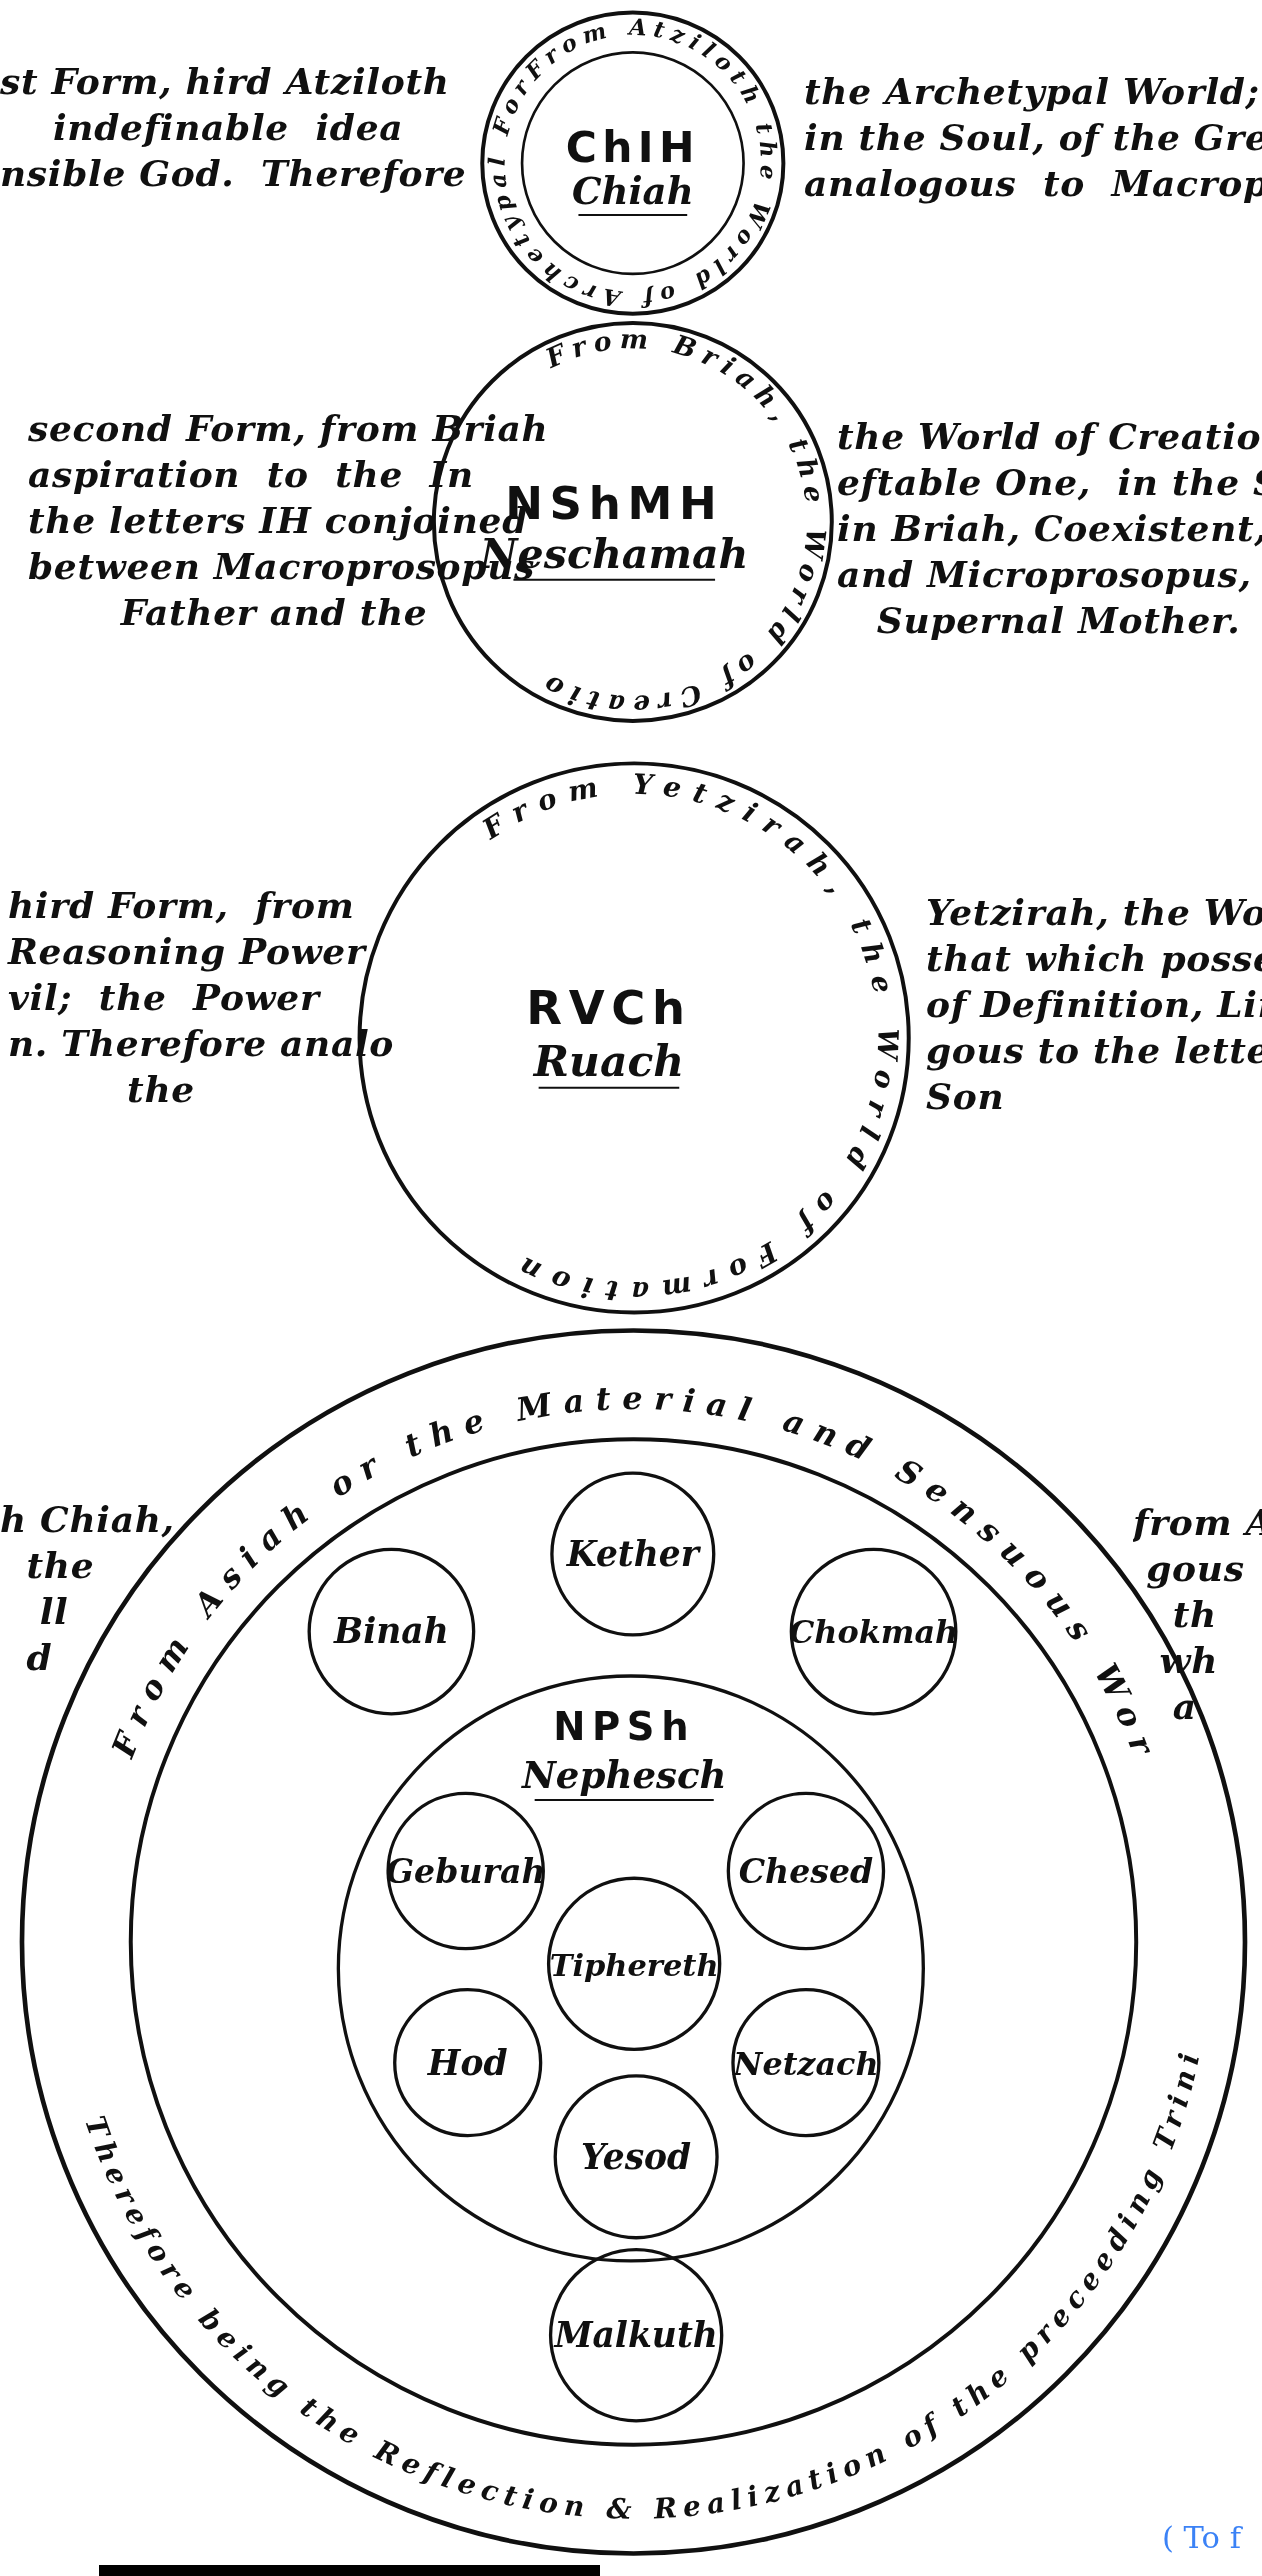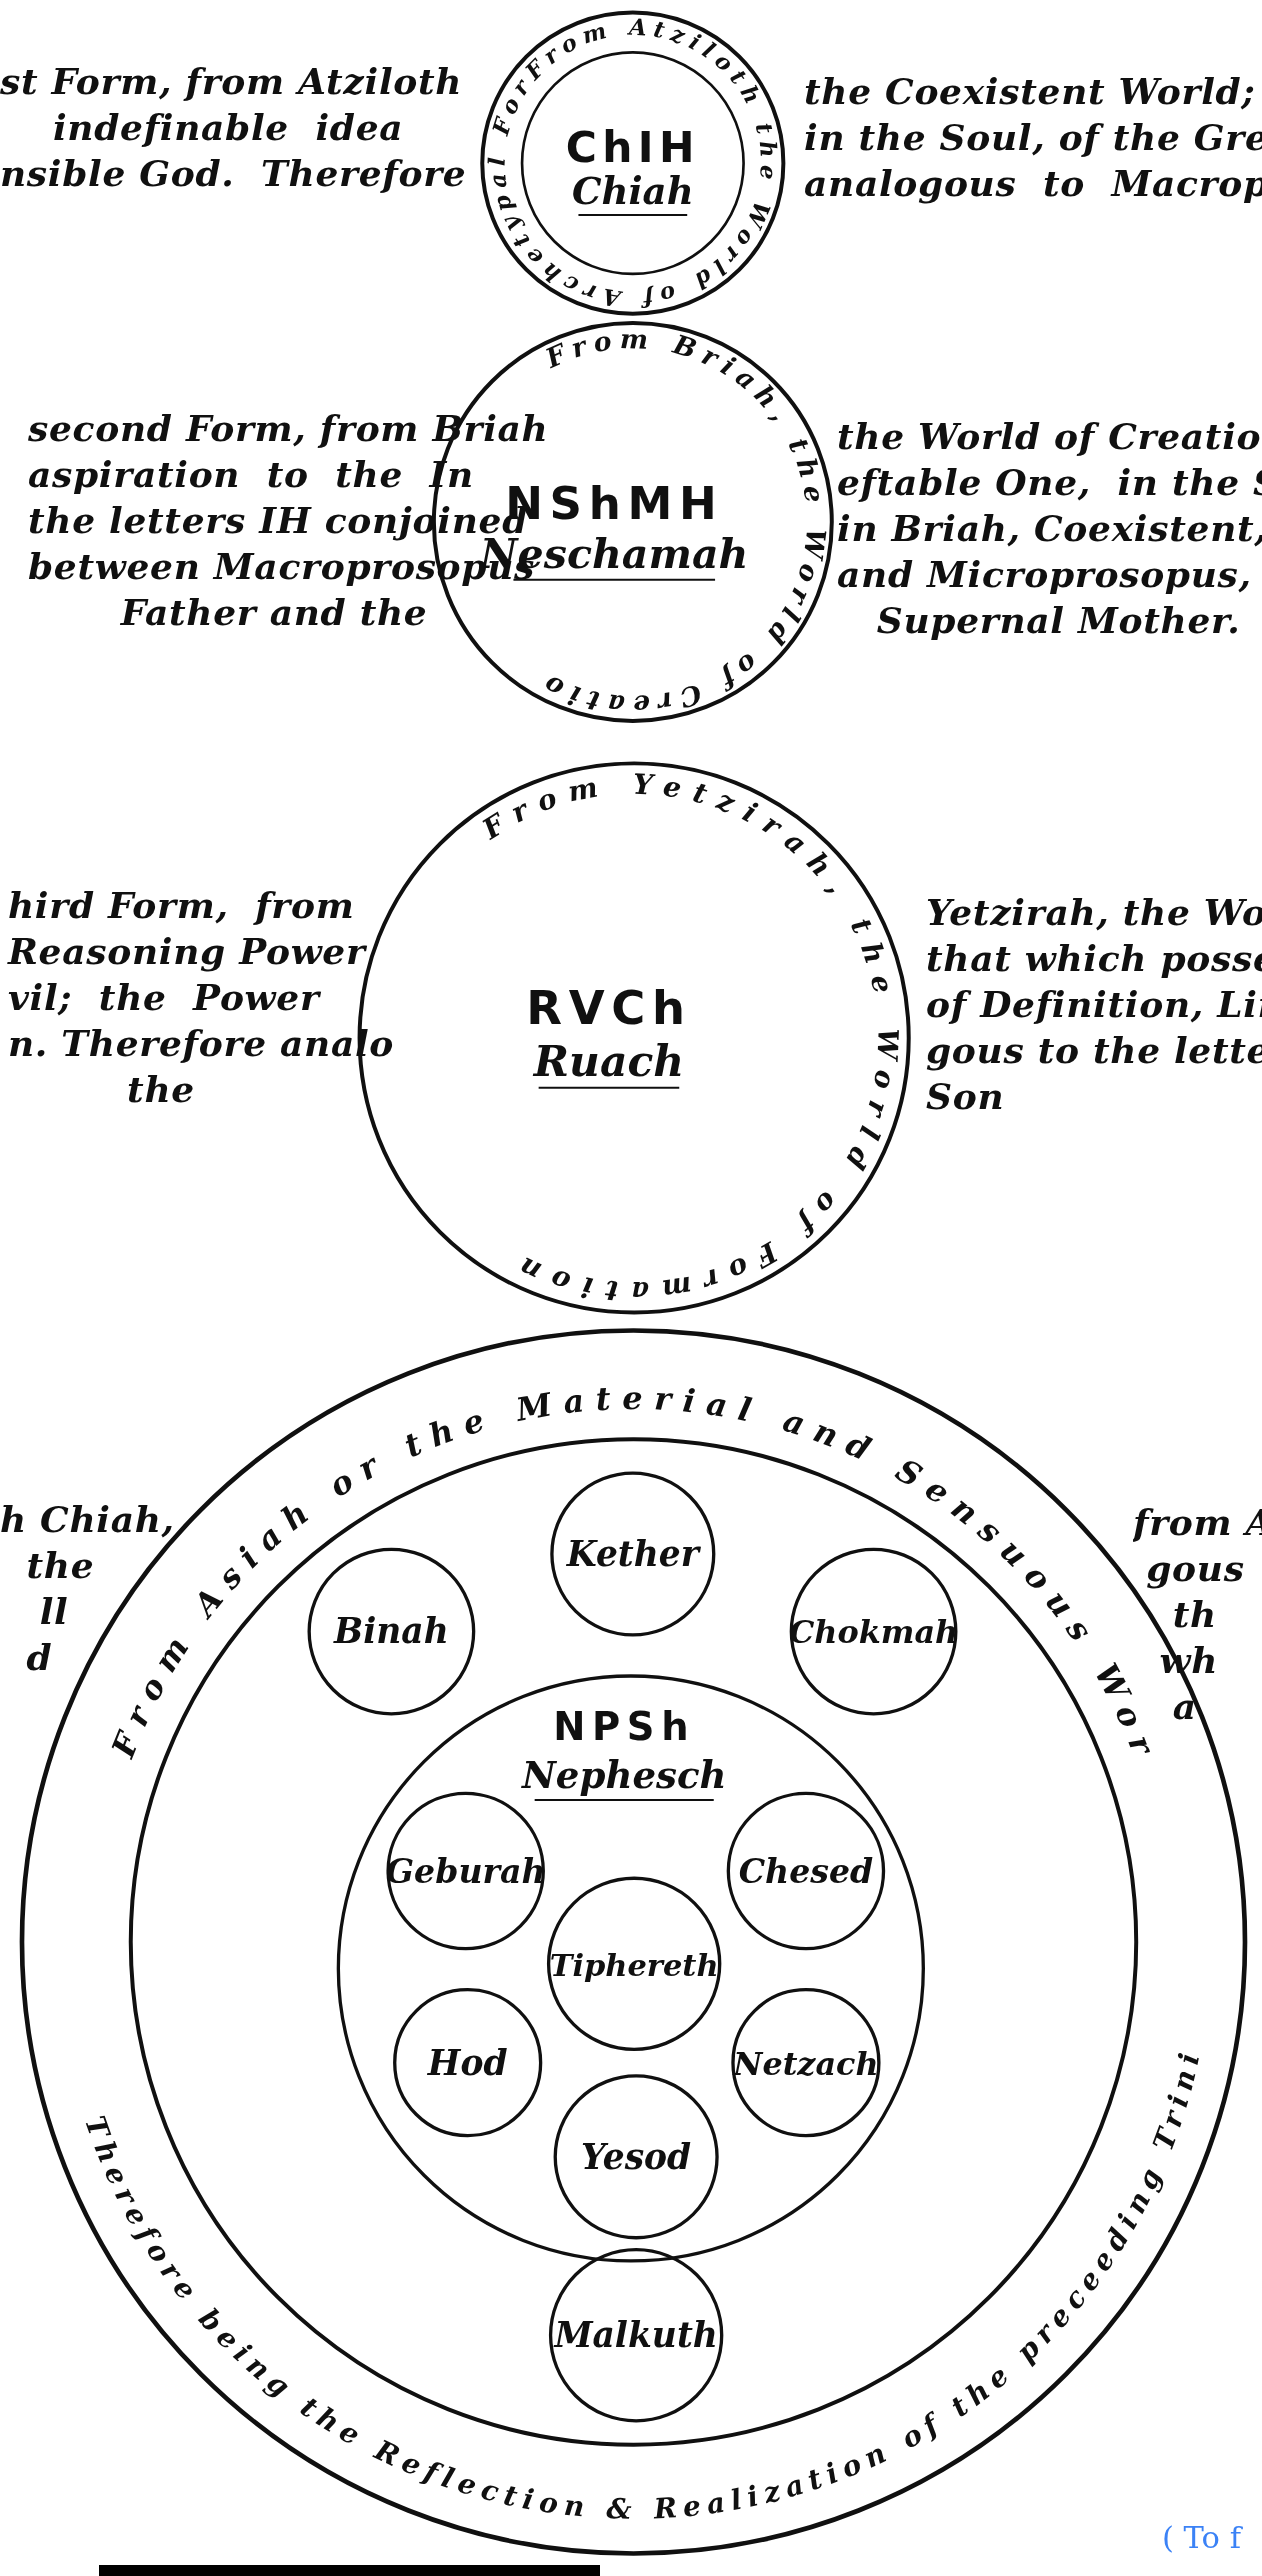--- a/index.html
+++ b/index.html
@@ -108,24 +108,24 @@
       <text class="seph" x="1215" y="3128" text-anchor="middle" font-size="48">Netzach</text>
 
       <circle cx="959" cy="3252" r="122" fill="none" stroke="#101010" stroke-width="5"></circle>
       <text class="seph" x="959" y="3270" text-anchor="middle" font-size="52">Yesod</text>
 
       <circle cx="959" cy="3521" r="129" fill="none" stroke="#101010" stroke-width="5"></circle>
       <text class="seph" x="959" y="3539" text-anchor="middle" font-size="52">Malkuth</text>
     </g>
   </svg>
 
-  <div class="note" style="left:0; top:58px;">st Form, from Atziloth
+  <div class="note" style="left:0; top:58px;">st Form, hird Atziloth
     indefinable  idea
 nsible God.  Therefore</div>
-  <div class="note" style="left:804px; top:68px; width:459px; overflow:hidden;">the Coexistent World;
+  <div class="note" style="left:804px; top:68px; width:459px; overflow:hidden;">the Archetypal World;
 in the Soul, of the Gre
 analogous  to  Macrop</div>
 
   <div class="note" style="left:0; top:405px;padding-left:28px;">second Form, from Briah
 aspiration  to  the  In
 the letters IH conjoined
 between Macroprosopus
        Father and the</div>
   <div class="note" style="left:837px; top:413px; width:426px; overflow:hidden;">the World of Creation,
 eftable One,  in the S

